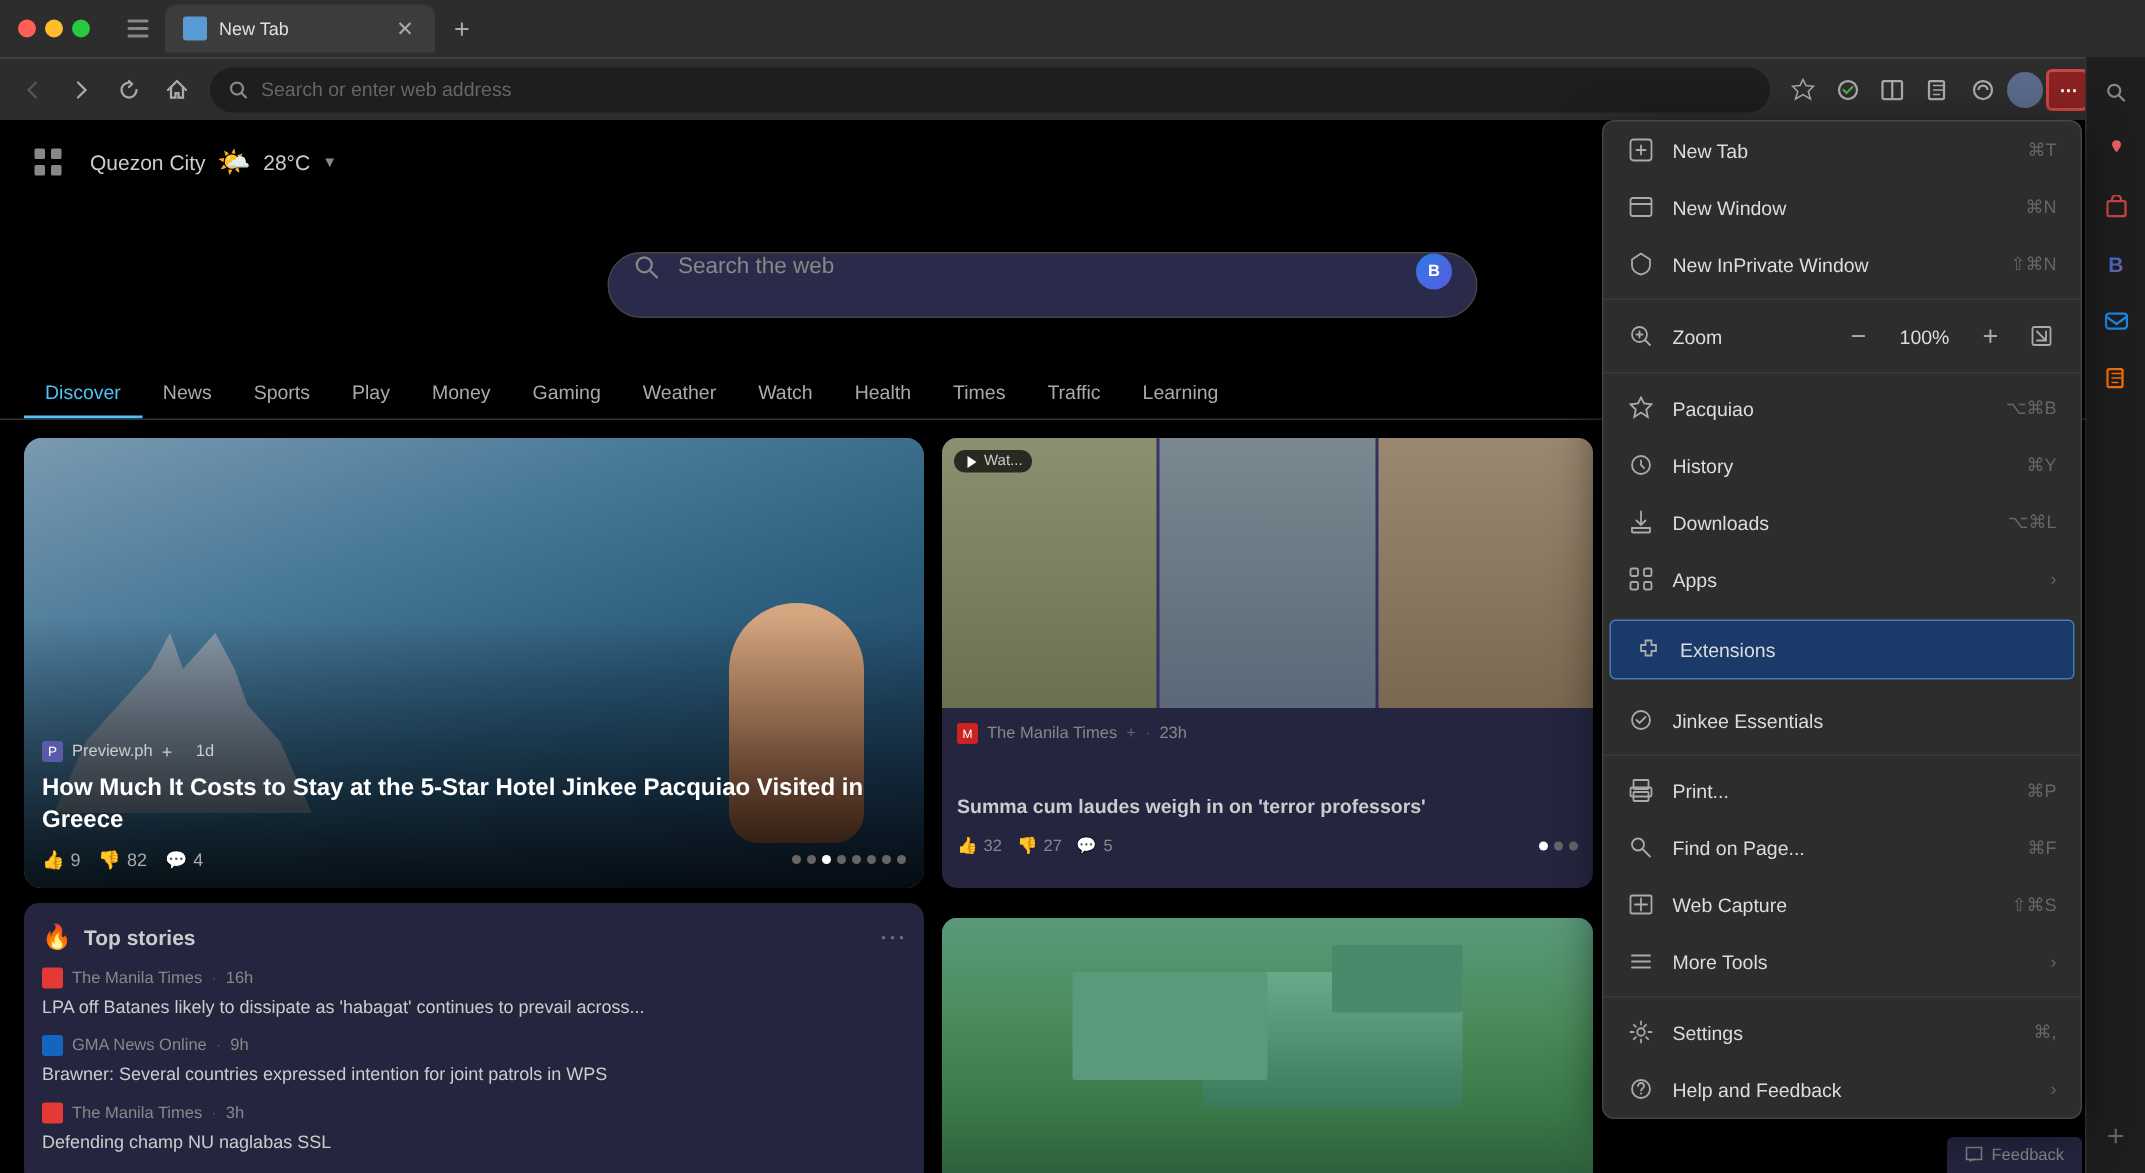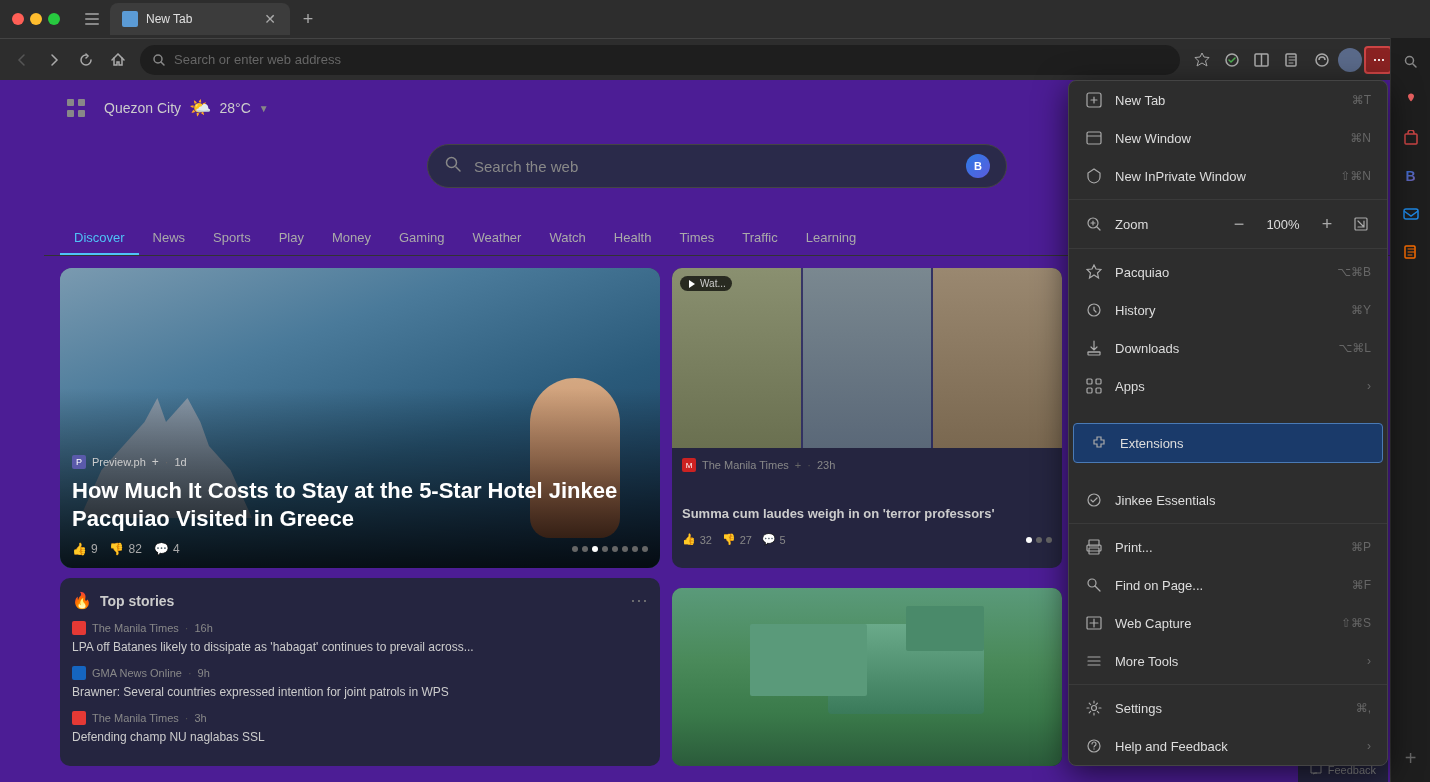--- a/index.html
+++ b/index.html
@@ -157,23 +157,22 @@
       right: 40px;
       bottom: 0;
       background: #1a1a2e;
       overflow: hidden;
     }
 
     
     .newtab {
       width: 100%;
       height: 100%;
-      background: #4c1d95;
+      background: #000000;
       position: relative;
-      padding-left: 44px;
     }
 
     
     .newtab-topbar {
       display: flex;
       align-items: center;
       padding: 12px 16px;
       gap: 12px;
     }
     .apps-grid-btn {
@@ -194,23 +193,24 @@
       justify-content: center;
       padding: 8px 0 16px;
     }
     .search-bar {
       width: 580px;
       height: 44px;
       background: #2a2a4a;
       border-radius: 22px;
       border: 1px solid #444;
       display: flex;
-      align-items: center;
+      align-items: flex-start;
       padding: 0 16px;
       gap: 12px;
+      margin-top: 24px;
     }
     .search-icon-wrap { color: #888; font-size: 16px; }
     .search-input-text { color: #888; font-size: 15px; flex: 1; }
     .bing-logo {
       width: 24px; height: 24px;
       background: linear-gradient(135deg, #2d7be5, #5b5bde);
       border-radius: 50%;
       display: flex; align-items: center; justify-content: center;
       color: white; font-size: 11px; font-weight: bold;
     }
@@ -304,21 +304,21 @@
       color: #ccc; font-size: 11px; margin-bottom: 8px;
     }
     .news-source-dot {
       width: 14px; height: 14px;
       background: #5a5aaa; border-radius: 2px;
       font-size: 9px; color: white;
       display: flex; align-items: center; justify-content: center;
     }
     .news-title {
       color: white;
-      font-size: 22px;
+      font-size: 16px;
       font-weight: 700;
       line-height: 1.3;
     }
     .news-actions {
       display: flex; align-items: center; gap: 12px;
       margin-top: 8px; color: #aaa; font-size: 12px;
     }
     .news-action-item { display: flex; align-items: center; gap: 4px; }
     .news-dots {
       display: flex; gap: 4px; align-items: center; margin-left: auto;
@@ -492,21 +492,21 @@
       color: #ddd;
       font-size: 13px;
       cursor: pointer;
       gap: 12px;
       position: relative;
     }
     .menu-item.highlighted {
       background: #1a3a6a;
       border: 1px solid #4a7ab5;
       border-radius: 4px;
-      margin: 18px 4px;
+      margin: 8px 4px;
       justify-content: space-between;
     }
     .menu-icon {
       width: 18px; height: 18px;
       display: flex; align-items: center; justify-content: center;
       color: #aaa; font-size: 14px; flex-shrink: 0;
     }
     .menu-label { flex: 1; }
     .menu-shortcut {
       color: #666; font-size: 12px;

